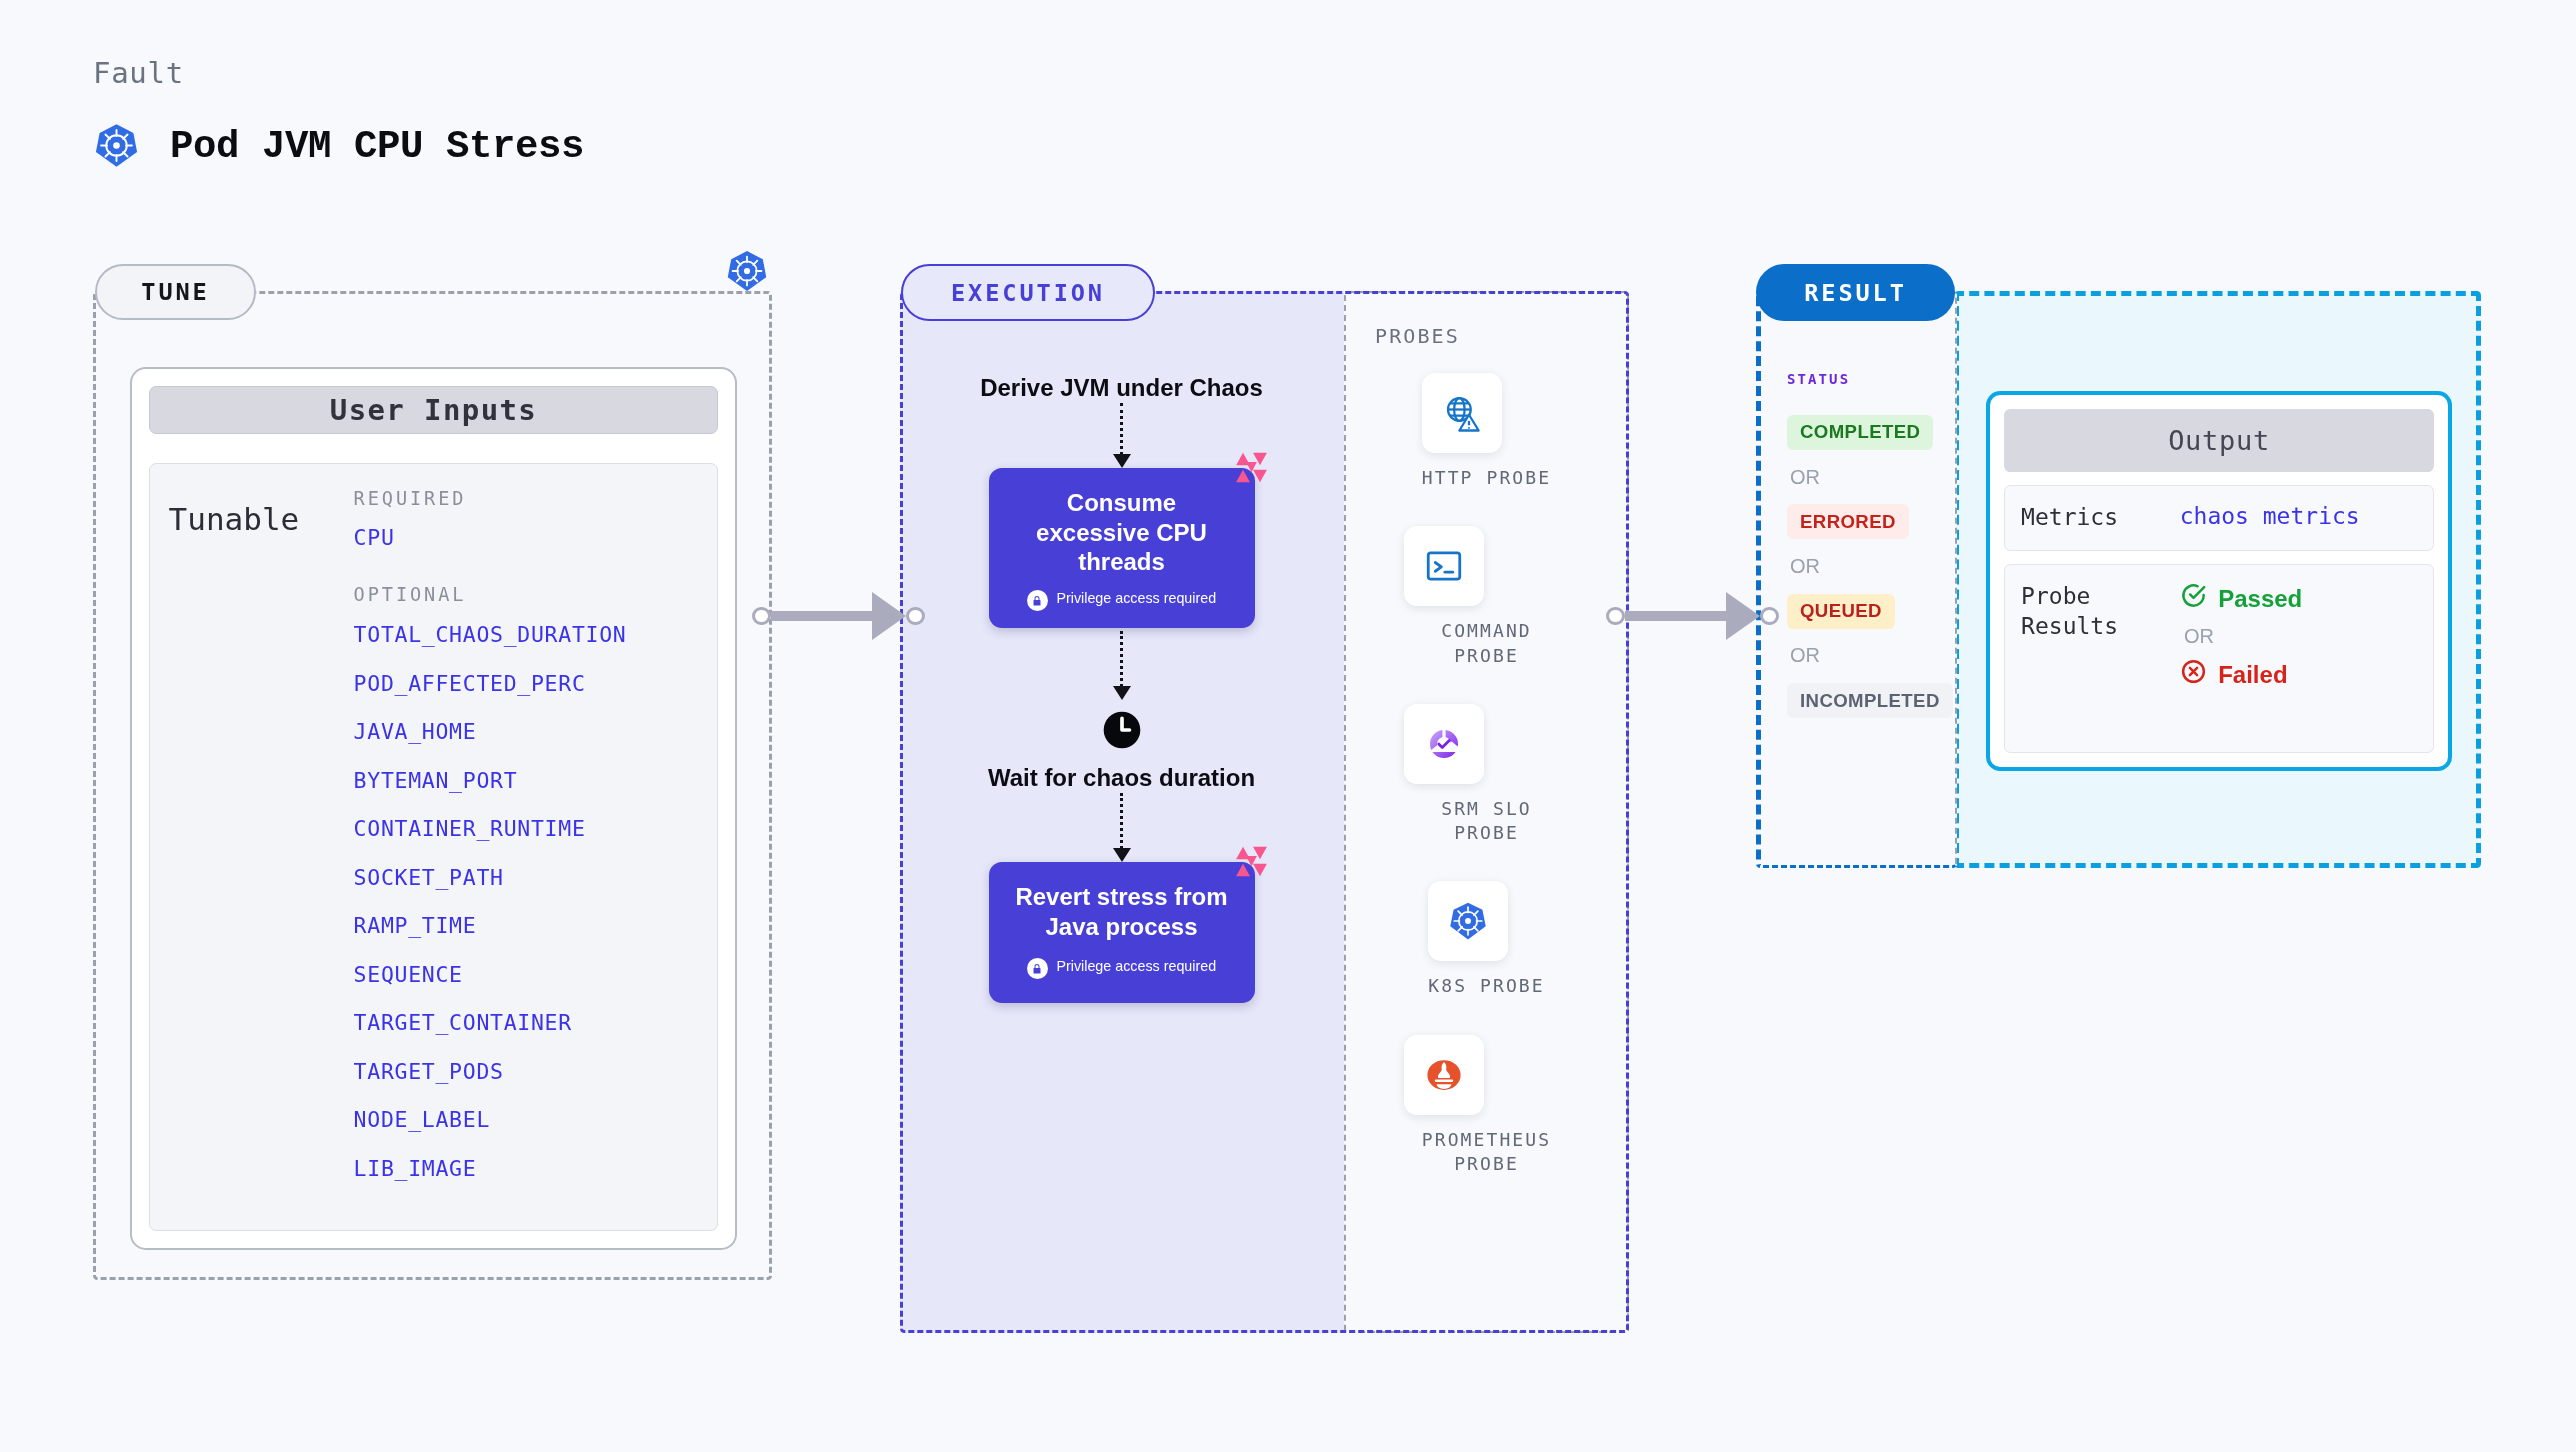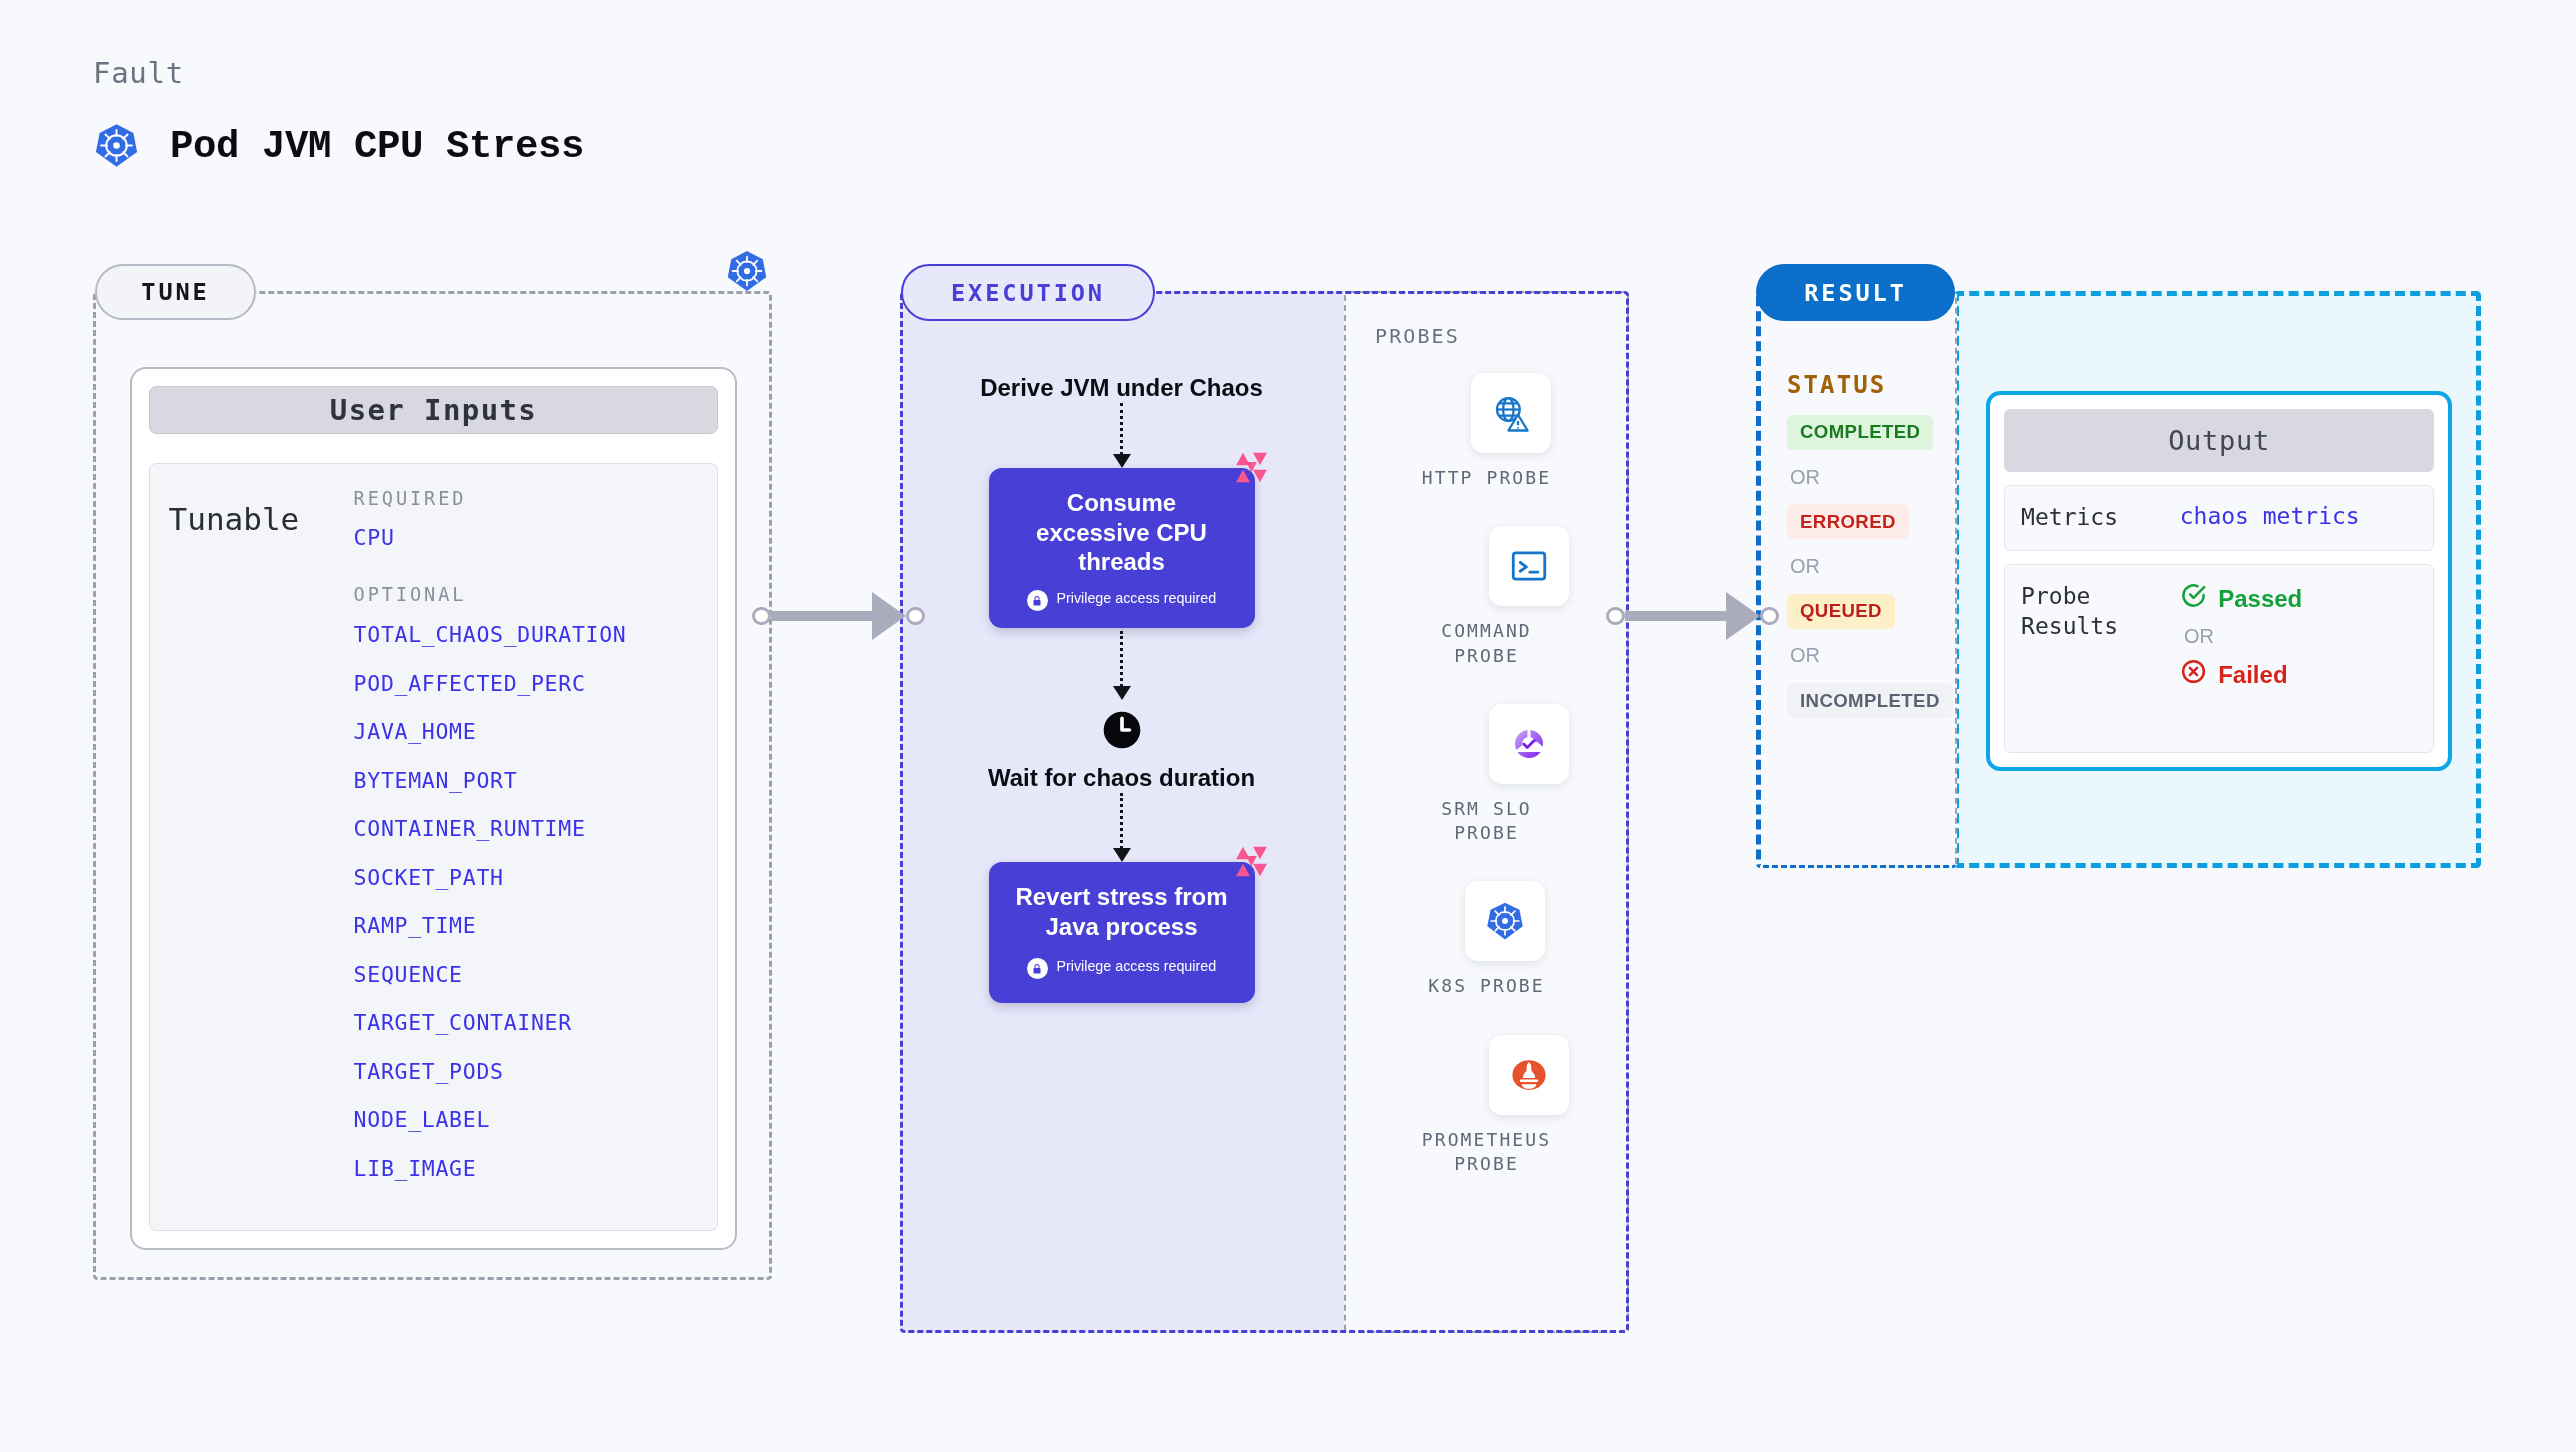--- a/index.html
+++ b/index.html
@@ -133,36 +133,36 @@
   
   .probes-label {
     position: absolute; left: 1375px; top: 324px;
     font-family: "DejaVu Sans Mono", monospace; font-size: 20px;
     color: #6b7080; letter-spacing: 2.1px;
   }
   .probes-list {
     position: absolute; left: 1344px; top: 373px; width: 285px;
     display: flex; flex-direction: column; align-items: center; gap: 36px;
   }
-  .probe { display: flex; flex-direction: column; align-items: flex-end; gap: 13px; cursor: pointer; }
+  .probe { display: flex; flex-direction: column; align-items: flex-start; gap: 13px; cursor: pointer; }
   .probe-ic {
     width: 80px; height: 80px; border-radius: 13px; background: #ffffff;
     display: flex; align-items: center; justify-content: center;
     box-shadow: 0 2.9px 8.6px rgba(25,35,65,.10);
   }
   .probe-name {
     font-family: "DejaVu Sans Mono", monospace; font-size: 18px; color: #636878;
     letter-spacing: 2.1px; text-align: center; line-height: 1.35; max-width: 165px;
   }
 
   
   .status-label {
     position: absolute; left: 1787px; top: 371px;
-    font-family: "DejaVu Sans Mono", monospace; font-size: 24px;
-    color: #a16207; letter-spacing: 2.1px; font-weight: 700;
+    font-family: "DejaVu Sans Mono", monospace; font-size: 14px;
+    color: #6d28d9; letter-spacing: 2.1px; font-weight: 700;
   }
   .status-list { position: absolute; left: 1787px; top: 415px; width: 165px; }
   .st-chip {
     display: inline-block; border-radius: 6.4px; padding: 6.4px 13px;
     font-size: 18.6px; font-weight: 700; letter-spacing: 0.4px;
   }
   .st-or { font-size: 20px; color: #9ba0ae; margin: 15.8px 0 15.8px 2.9px; }
 
   
   .out-card {

